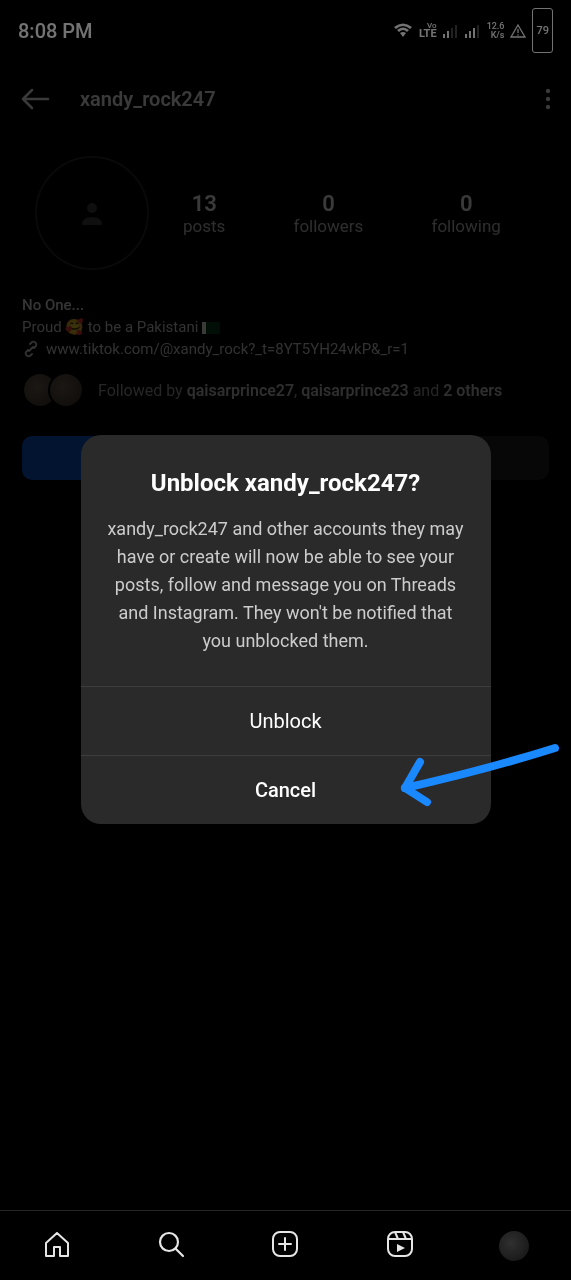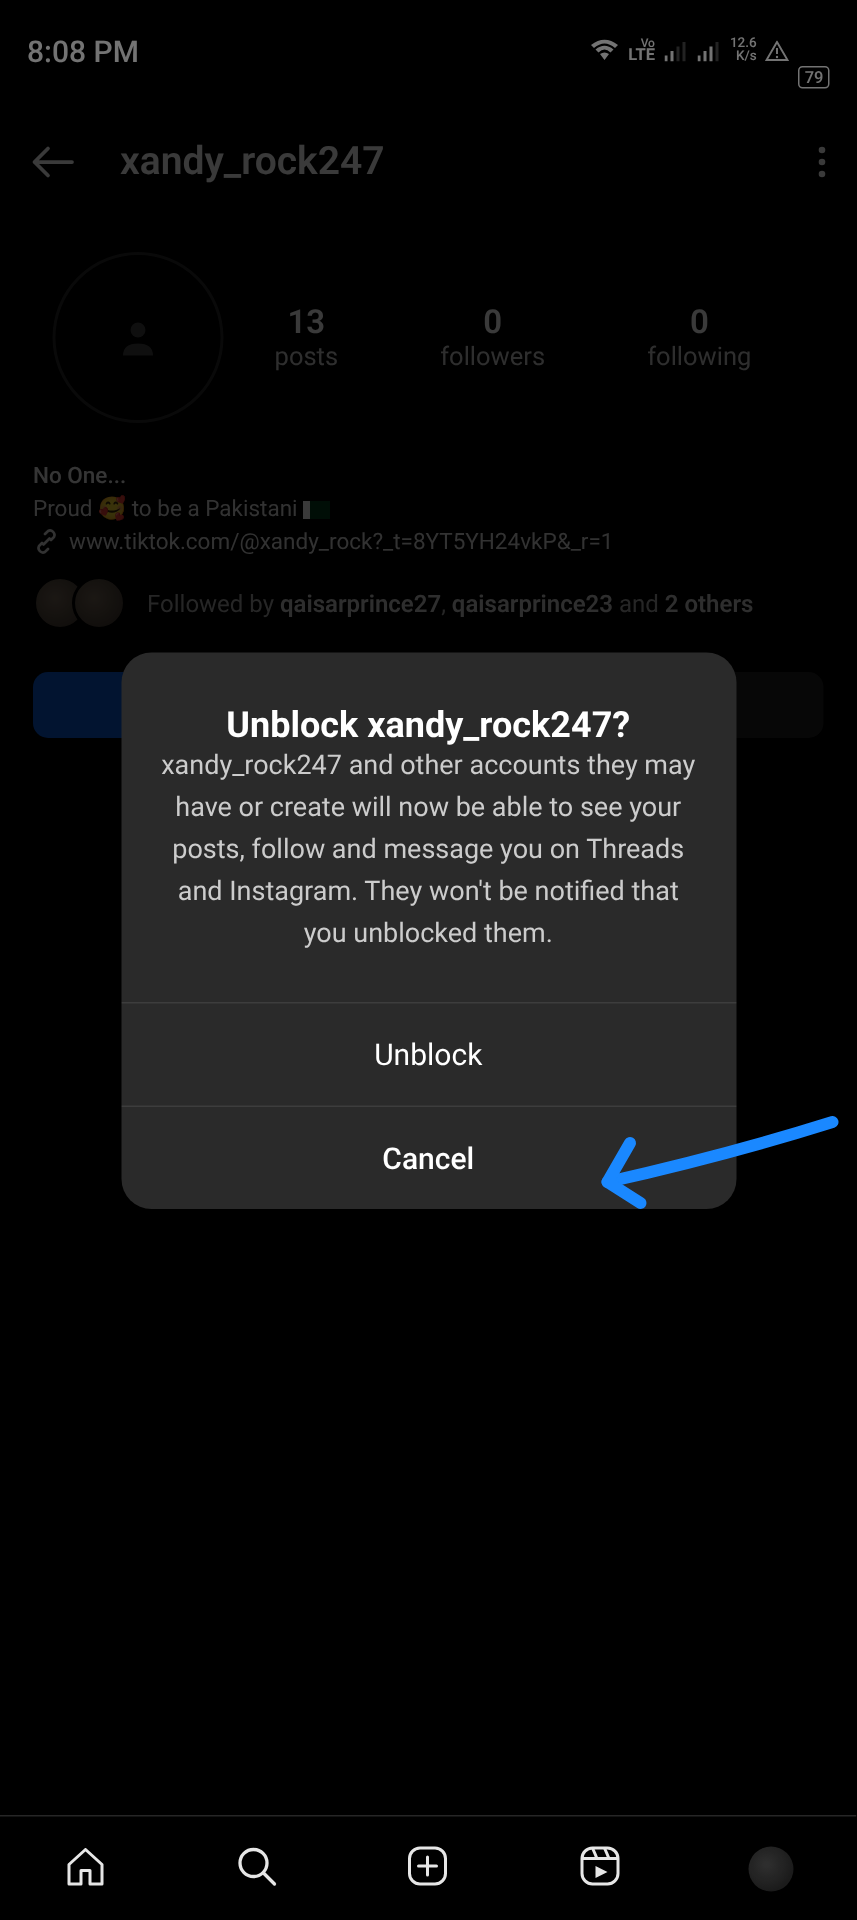--- a/index.html
+++ b/index.html
@@ -21,42 +21,42 @@
     font-weight: 500;
     text-align: right;
   }
   .status-right {
     display: flex;
     align-items: center;
     gap: 6px;
     font-size: 11px;
   }
   .status-right svg { display: block; }
-  .battery { border: 1.5px solid #fff; border-radius: 3px; padding: 1px 3px; font-size: 11px; line-height: 1; display: inline-block; margin-top: 36px;}
+  .battery { border: 1.5px solid #fff; border-radius: 3px; padding: 16px 3px; font-size: 11px; line-height: 1; display: inline-block;}
   .lte-block { display: flex; flex-direction: column; line-height: 0.9;}
   .lte-block .vo { font-size: 8px; }
   .lte-block .lte { font-size: 11px; font-weight: 700; }
   .ks-block { display: flex; flex-direction: column; line-height: 0.9; }
   .ks-block .num { font-size: 9px; }
   .ks-block .unit { font-size: 9px; }
 
   .profile-screen {
     padding: 0;
     opacity: 0.5;
     pointer-events: none;
   }
   .app-header {
     display: flex;
     align-items: center;
     padding: 30px 20px 20px 20px;
     gap: 30px;
   }
   .back-arrow { flex: 0 0 auto; }
   .username-title {
-    font-size: 26px;
+    font-size: 20px;
     font-weight: 600;
     color: #fff;
   }
   .dots { margin-left: auto; font-size: 24px; color: #fff; }
 
   .profile-row {
     display: flex;
     align-items: center;
     padding: 25px 36px 25px 35px;
     gap: 0;
@@ -135,20 +135,21 @@
     overflow: hidden;
   }
   .dialog-body {
     padding: 34px 26px 32px 26px;
     text-align: center;
   }
   .dialog-title {
     font-size: 24px;
     font-weight: 700;
     color: #fff;
+    margin-bottom: 18px;
   }
   .dialog-text {
     font-size: 18px;
     color: #ccc;
     line-height: 1.55;
   }
   .dialog-action {
     border-top: 1px solid #3d3d3d;
     text-align: center;
     padding: 22px 0;

